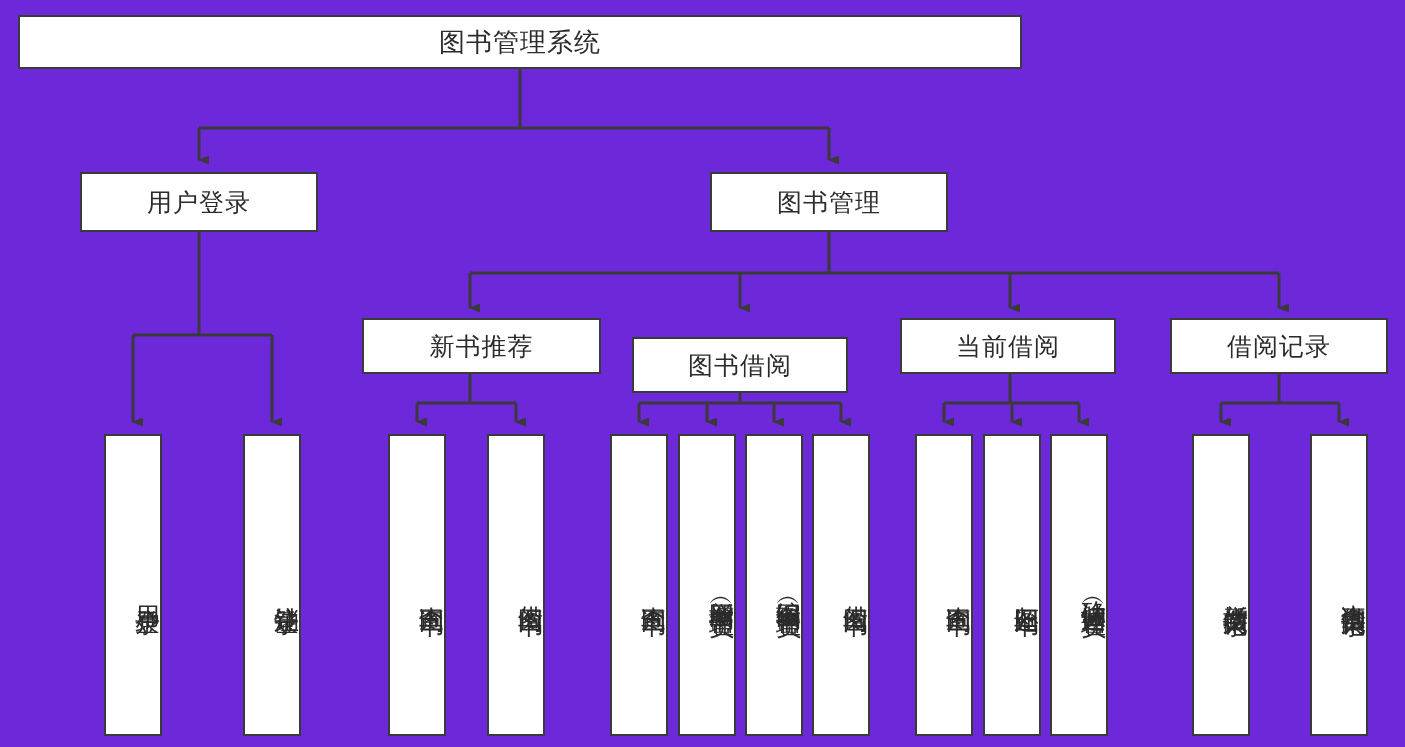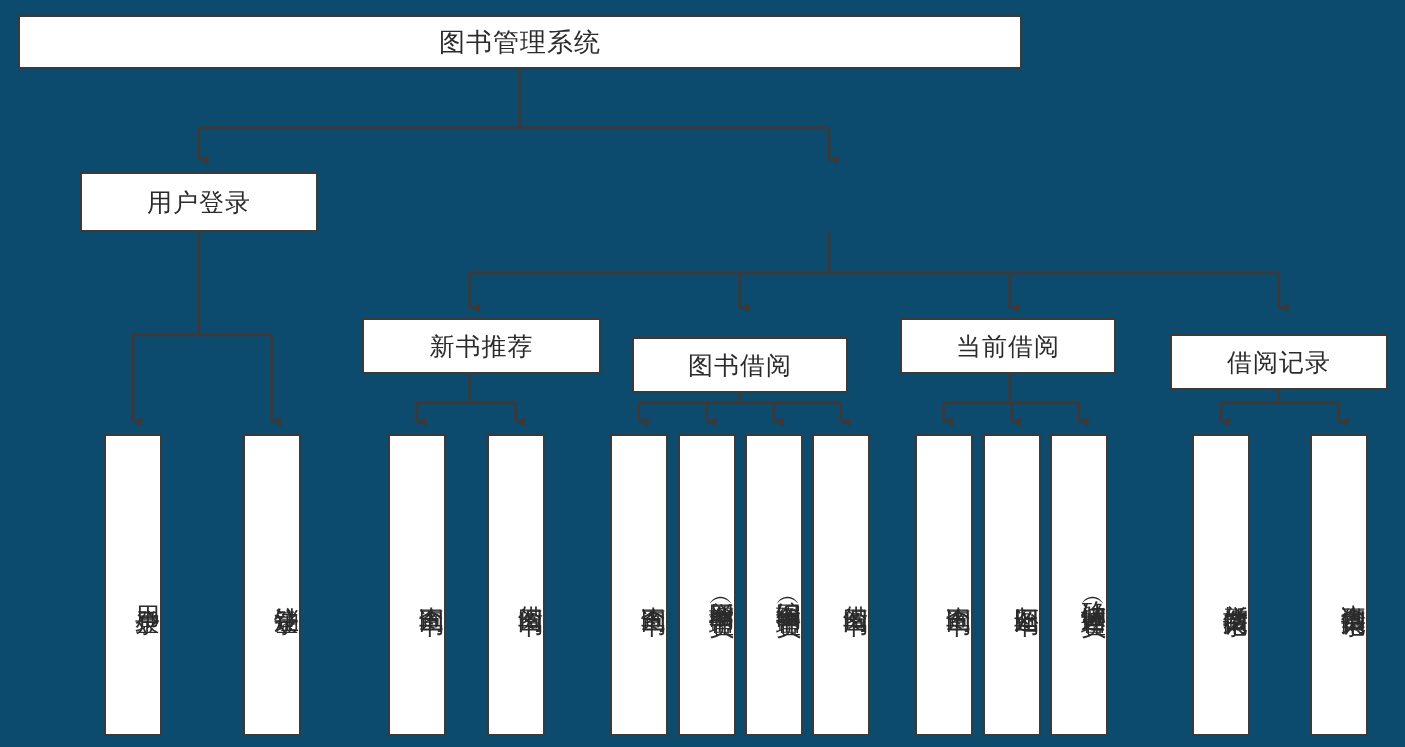--- a/index.html
+++ b/index.html
@@ -7,21 +7,21 @@
     padding: 0;
     background: #ffffff;
   }
   body {
     font-family: "Liberation Sans", "DejaVu Sans", sans-serif;
   }
   #canvas {
     position: relative;
     width: 1405px;
     height: 747px;
-    background: #0c4a6e;
+    background: #6d28d9;
     overflow: hidden;
   }
   #wires {
     position: absolute;
     left: 0;
     top: 0;
     width: 1405px;
     height: 747px;
     pointer-events: none;
   }
@@ -120,31 +120,34 @@
     </g>
   </svg>
 
   <div class="node horiz root" style="left:18px; top:15px; width:1004px; height:54px;">
     <span>图书管理系统</span>
   </div>
 
   <div class="node horiz" style="left:80px; top:172px; width:238px; height:60px;">
     <span>用户登录</span>
   </div>
+  <div class="node horiz" style="left:710px; top:172px; width:238px; height:60px;">
+    <span>图书管理</span>
+  </div>
 
   <div class="node horiz" style="left:362px; top:318px; width:239px; height:56px;font-family:Liberation Serif, serif;">
     <span>新书推荐</span>
   </div>
   <div class="node horiz" style="left:632px; top:318px; width:216px; height:56px;margin-top:19px;">
     <span>图书借阅</span>
   </div>
   <div class="node horiz" style="left:900px; top:318px; width:216px; height:56px;">
     <span>当前借阅</span>
   </div>
-  <div class="node horiz" style="left:1170px; top:334px; width:218px; height:56px;">
+  <div class="node horiz" style="left:1170px; top:318px; width:218px; height:56px;">
     <span>借阅记录</span>
   </div>
 
   <div class="node vert" style="left:104px; top:434px; width:58px; height:302px;">
     <span>用户登录</span>
   </div>
   <div class="node vert" style="left:243px; top:434px; width:58px; height:302px;">
     <span>注销登录</span>
   </div>
   <div class="node vert" style="left:388px; top:434px; width:58px; height:302px;">

